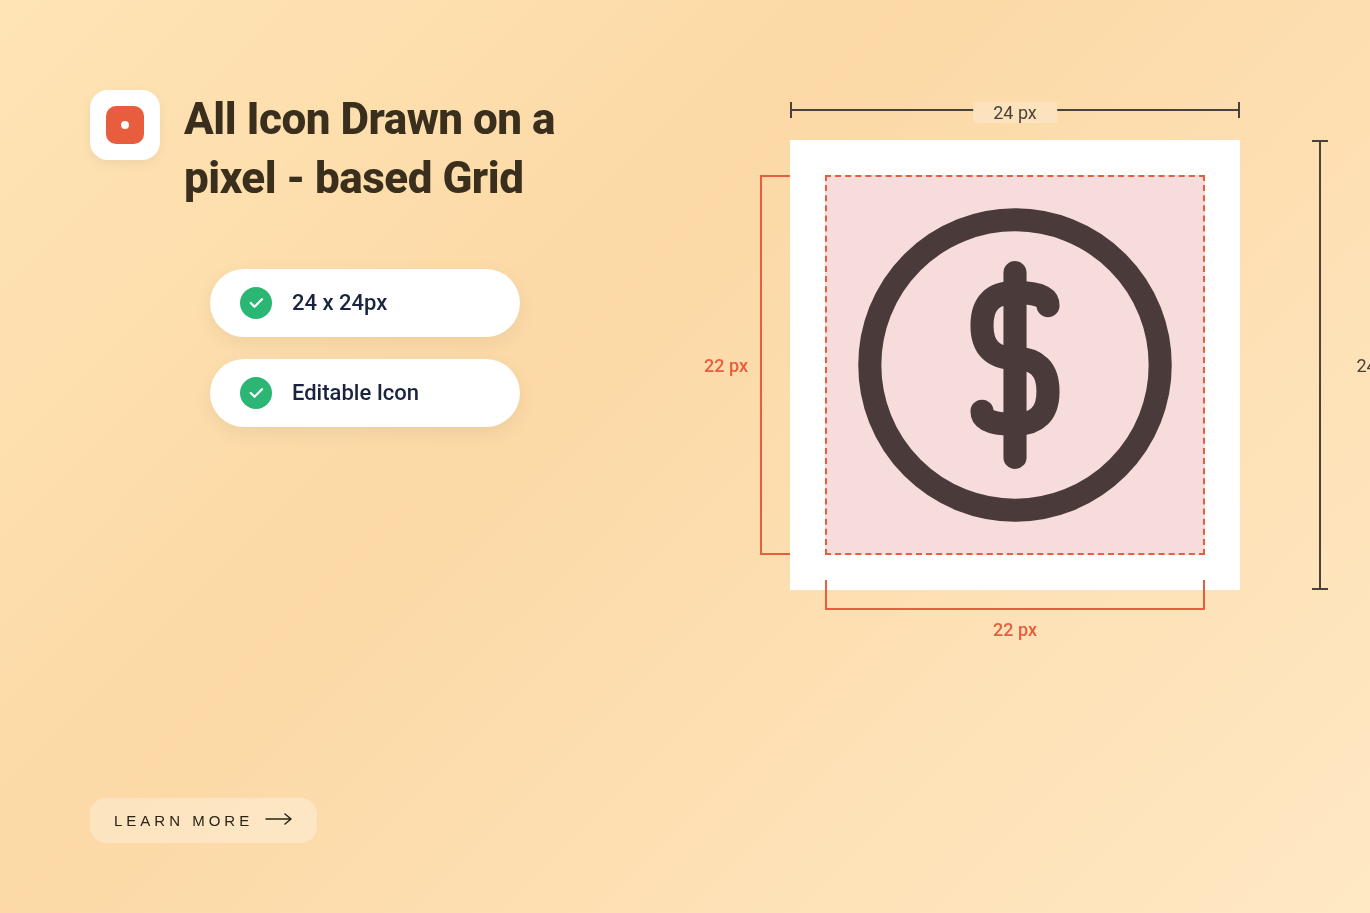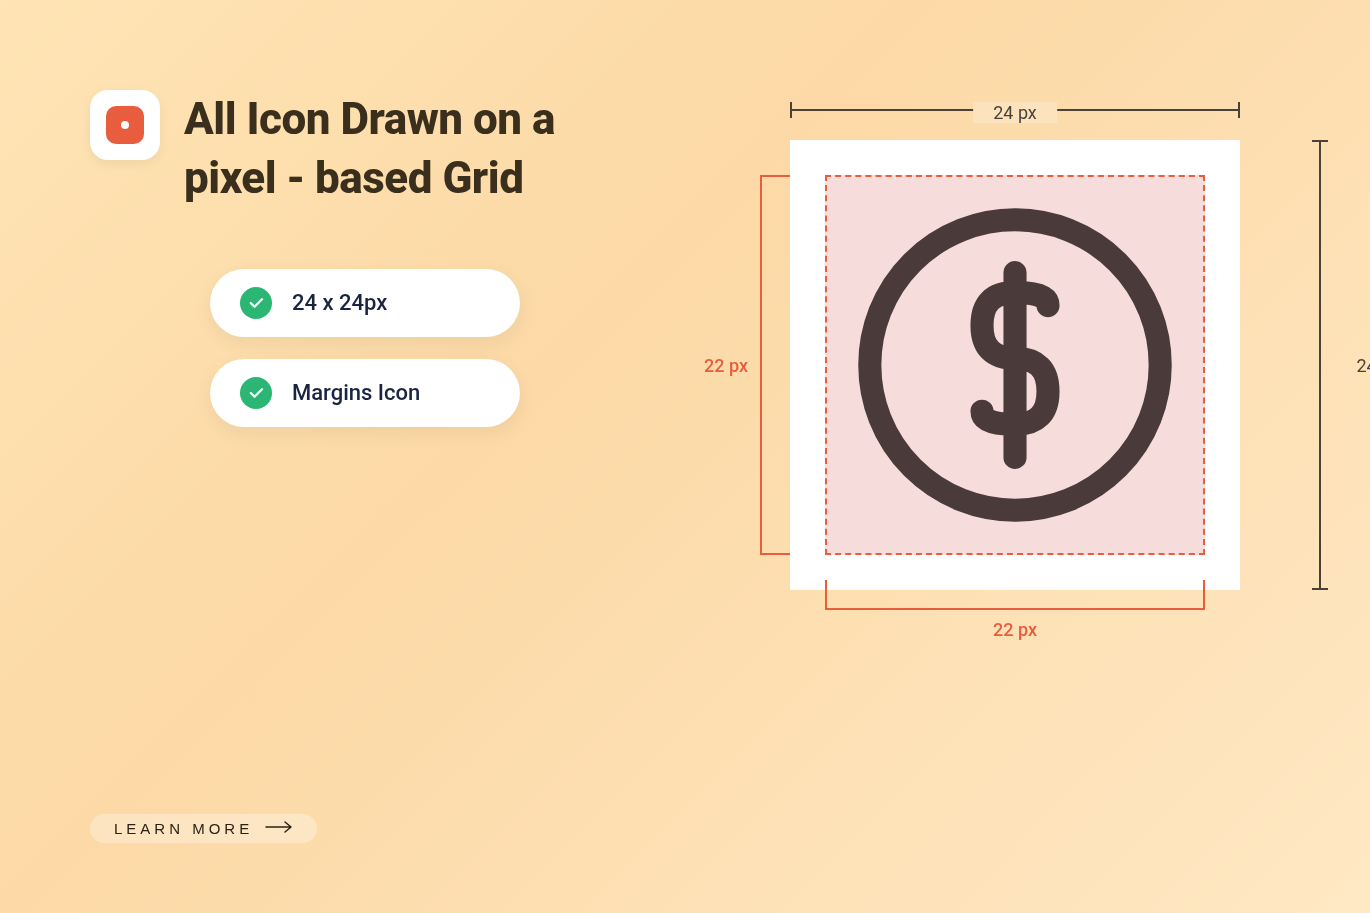--- a/index.html
+++ b/index.html
@@ -40,21 +40,21 @@
     }
     .check {
       width: 32px; height: 32px; background: #2bb673; border-radius: 50%;
       display: flex; align-items: center; justify-content: center; flex-shrink: 0;
     }
     .check svg { width: 18px; height: 18px; }
     .pill-text { font-size: 22px; color: #1a2440; font-weight: 500; text-align: center; }
     .learn-more {
       position: absolute; bottom: 70px; left: 90px;
       background: rgba(255,255,255,0.3); border-radius: 16px;
-      padding: 6px 24px; display: flex; align-items: center; gap: 12px;
+      padding: 14px 24px; display: flex; align-items: center; gap: 12px;
       cursor: pointer; border: none;
     }
     .learn-more-text { font-size: 15px; letter-spacing: 4px; color: #2a2315; font-weight: 500; }
     .arrow svg { width: 28px; height: 12px; }
     .right { flex: 1; position: relative; padding-left: 30px; }
     .diagram { position: relative; width: 560px; height: 560px; }
     .outer-box {
       position: absolute; top: 50px; left: 50px; width: 450px; height: 450px;
       background: #fff;
     }
@@ -132,21 +132,21 @@
             </svg>
         </div>
         <span class="pill-text">24 x 24px</span>
       </div>
       <div class="pill">
         <div class="check">
           <svg viewBox="0 0 24 24" fill="none">
               <path d="M5 12l5 5L20 7" stroke="#fff" stroke-width="3" stroke-linecap="round" stroke-linejoin="round"></path>
             </svg>
         </div>
-        <span class="pill-text">Margins Icon</span>
+        <span class="pill-text">Editable Icon</span>
       </div>
     </div>
   </div>
 
   <div class="right">
     <div class="diagram">
       <div class="ruler-top">
         <div class="ruler-top-line"></div>
         <div class="ruler-top-label">24 px</div>
       </div>

